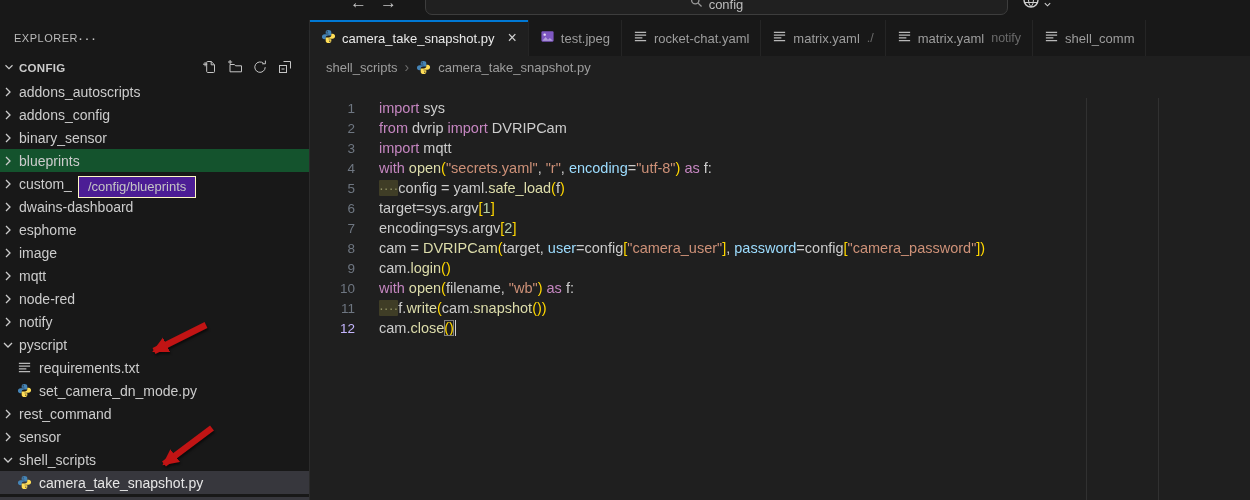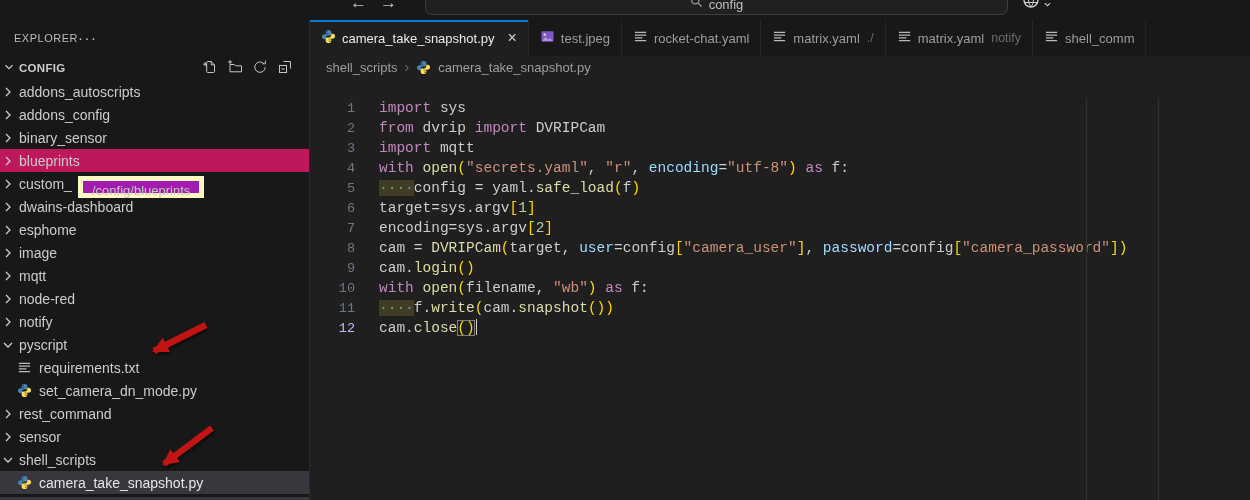--- a/index.html
+++ b/index.html
@@ -25,45 +25,45 @@
     color:#bbb;font-size:11px;letter-spacing:.5px;height:30px}
   .more{font-size:15px;letter-spacing:1.5px;color:#c6c6c6;cursor:pointer;line-height:8px}
   .sb-section{display:flex;align-items:center;height:24px;margin-top:6px;padding-left:2px;color:#ccc;
     font-weight:700;font-size:11.5px;letter-spacing:.3px}
   .sb-section .slabel{flex:1;margin-left:3px}
   .acticons{display:flex;gap:9px;margin-right:16px}
   .acticons svg{cursor:pointer}
   .tree{position:relative}
   .trow{display:flex;align-items:center;height:23px;color:#ccc;font-size:14px;cursor:pointer;white-space:nowrap}
   .trow.child{padding-left:17px}
-  .trow.hover{background:#be185d}
+  .trow.hover{background:#14532d}
   .trow.selected{background:#37373d;color:#e6e6e6}
   .twist{width:16px;height:16px;margin-right:3px;flex:none}
   .ficon{width:16px;height:16px;margin-right:6px;flex:none}
-  .tooltip{position:absolute;left:78px;top:156px;height:22px;line-height:20px;padding:0 9px;background:#a21caf;
-    border:5px solid #fef9c3;color:#c5c5c5;font-size:13px;z-index:4;white-space:nowrap}
+  .tooltip{position:absolute;left:78px;top:156px;height:22px;line-height:20px;padding:0 9px;background:#4c1d95;
+    border:1px solid #fef9c3;color:#c5c5c5;font-size:13px;z-index:4;white-space:nowrap}
   .arrows{position:absolute;inset:0;pointer-events:none;z-index:5;filter:drop-shadow(1px 2px 1px rgba(0,0,0,.55))}
   .sb-bottom{position:absolute;bottom:0;left:0;right:0;height:3px;background:#37373d}
 
   
   .editor{flex:1;position:relative;background:#1f1f1f;overflow:hidden}
   .tabbar{display:flex;height:36px;background:#181818;overflow:hidden}
   .tab{display:flex;align-items:center;gap:6px;padding:0 11px;border-right:1px solid #252525;background:#181818;
     color:#9d9d9d;font-size:13px;position:relative;cursor:pointer;flex:none;white-space:nowrap}
   .tab.active{background:#1f1f1f;color:#eaeaea}
   .tab.active::before{content:"";position:absolute;top:0;left:0;right:0;height:2px;background:#0078d4}
   .tab .desc{color:#6a6a6a;font-size:12.5px;margin-left:1px}
   .tab.italic .tlab{}
   .tab .close{margin-left:7px;font-size:16px;color:#cfcfcf;line-height:14px}
   .breadcrumb{height:22px;display:flex;align-items:center;padding-left:16px;gap:7px;color:#9d9d9d;font-size:13px}
   .breadcrumb .sep{color:#6d6d6d;font-size:14px}
   .breadcrumb .bicon{width:15px;height:15px}
 
   
-  .code{position:absolute;top:78px;left:0;right:0;bottom:0;font-family:Liberation Mono, monospace;font-size:14.5px}
+  .code{position:absolute;top:78px;left:0;right:0;bottom:0;font-family:Liberation Sans, sans-serif;font-size:14.5px}
   .ruler{position:absolute;top:0;bottom:0;width:1px;background:#313131}
   .cline{height:20px;line-height:20px;white-space:pre}
   .ln{display:inline-block;width:45px;margin-right:24px;text-align:right;color:#6e7681;font-size:13.5px}
   .ln.active{color:#c4b5fd}
   .tk-kw{color:#C586C0}
   .tk-pl{color:#cccccc}
   .tk-fn{color:#DCDCAA}
   .tk-str{color:#CE9178}
   .tk-num{color:#B5CEA8}
   .tk-pm{color:#9CDCFE}

